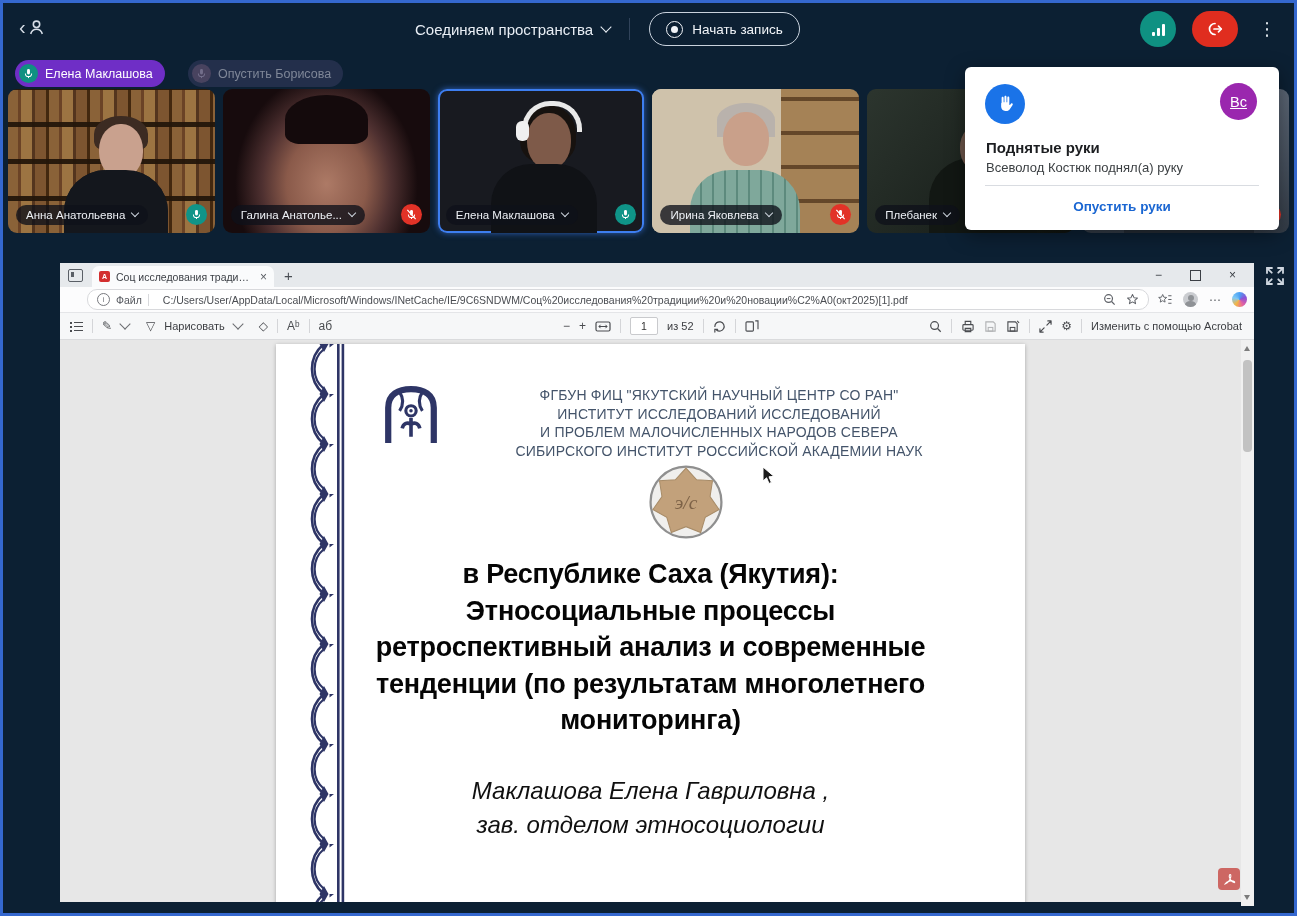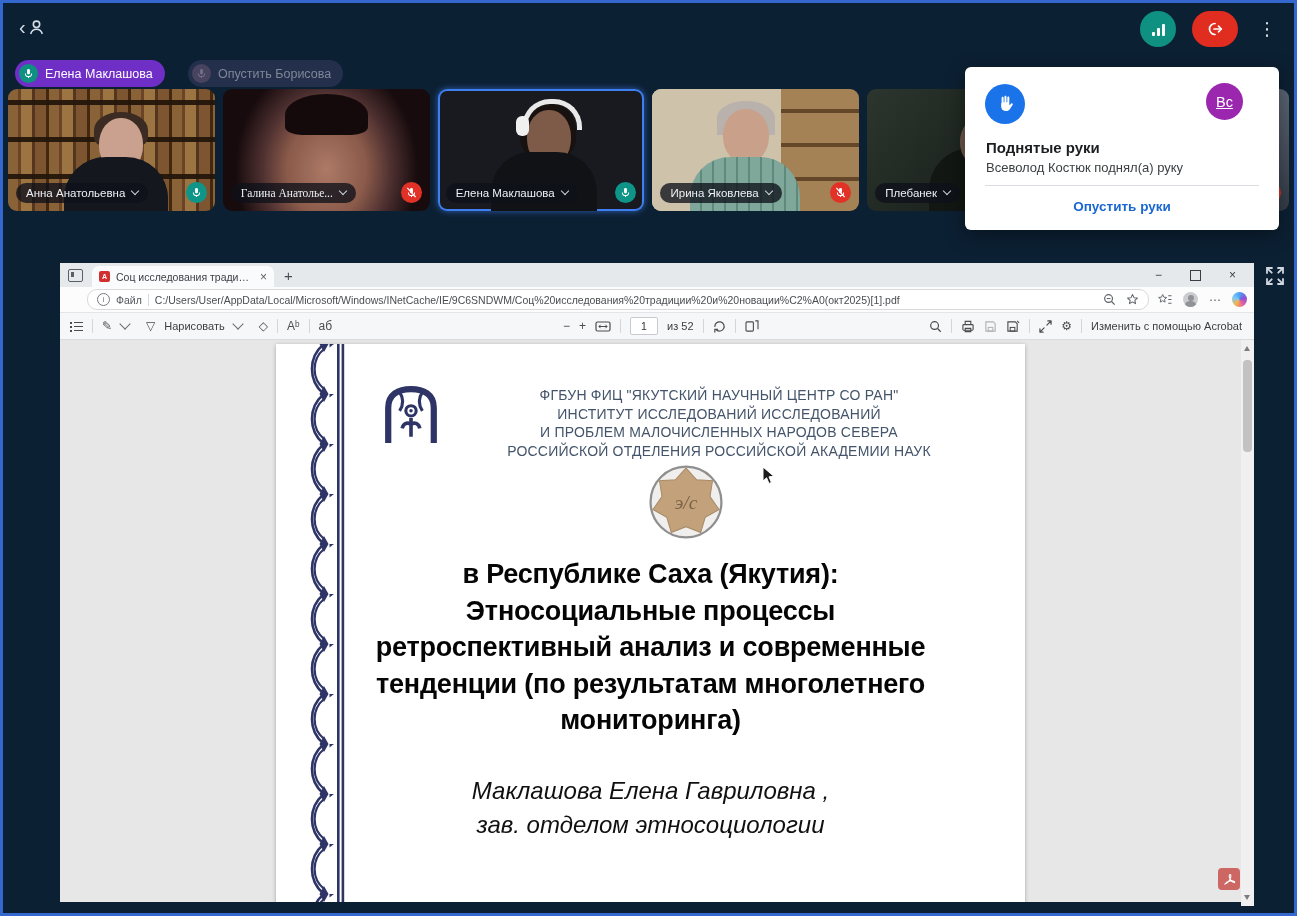--- a/index.html
+++ b/index.html
@@ -25,37 +25,37 @@
 
   
   .pill{position:absolute;top:57px;height:27px;border-radius:14px;display:flex;align-items:center;gap:7px;padding:0 12px 0 4px;font-size:12.5px;}
   .pill-mic{width:19px;height:19px;border-radius:50%;display:flex;align-items:center;justify-content:center;}
   .pill-active{left:12px;background:#6f2ec6;color:#fff;}
   .pill-active .pill-mic{background:#0f9182;}
   .pill-inactive{left:185px;background:rgba(120,100,165,.22);color:#7f8798;}
   .pill-inactive .pill-mic{background:#554a66;opacity:.75;}
 
   
-  .tiles{position:absolute;left:5px;right:5px;top:86px;height:122px;display:flex;gap:8px;}
+  .tiles{position:absolute;left:5px;right:5px;top:86px;height:144px;display:flex;gap:8px;}
   .tile{flex:1;position:relative;border-radius:9px;overflow:hidden;background:#101319;}
   .tile.speaking{box-shadow:0 0 0 2px #3d7ef0 inset, 0 0 6px rgba(61,126,240,.7);}
   .nametag{position:absolute;left:8px;bottom:8px;background:rgba(14,17,25,.78);color:#eef1f6;font-size:11.5px;padding:4px 10px;border-radius:13px;display:flex;align-items:center;gap:7px;z-index:3;white-space:nowrap;}
   .nametag .chev{width:5px;height:5px;border-width:1.4px;color:#cdd4dd;}
   .micbadge{position:absolute;right:8px;bottom:8px;width:21px;height:21px;border-radius:50%;display:flex;align-items:center;justify-content:center;z-index:3;}
   .mic-on{background:#0f9488;}
   .mic-off{background:#e23227;}
 
   
   .t0{background:
     repeating-linear-gradient(0deg, rgba(30,18,8,0) 0 32px, rgba(35,22,10,.95) 32px 37px),
     repeating-linear-gradient(90deg,#8a6238 0 10px,#6b4326 10px 13px,#9c7442 13px 24px,#54351e 24px 27px,#7d5530 27px 38px,#43280f 38px 41px);}
   .t0 .head{position:absolute;left:44%;top:24%;width:44px;height:54px;border-radius:48%;background:#c9a18e;}
   .t0 .hair{position:absolute;left:41.5%;top:19%;width:54px;height:36px;border-radius:50% 50% 30% 30%;background:#3c2b22;}
   .t0 .body{position:absolute;left:27%;top:56%;width:104px;height:92px;border-radius:42px 42px 0 0;background:#14171d;}
-  .t1{background:radial-gradient(95px 115px at 50% 66%, #ad7a66 0%, #8a5a4a 42%, #4e3030 68%, #170b0d 96%);font-family:Liberation Serif, serif;}
+  .t1{background:radial-gradient(95px 115px at 50% 66%, #ad7a66 0%, #8a5a4a 42%, #4e3030 68%, #170b0d 96%);}
   .t1 .hair{position:absolute;left:30%;top:4%;width:40%;height:34%;border-radius:50% 50% 20% 20%;background:#140a0c;}
   .t2{background:#181a20;}
   .t2 .body{position:absolute;left:26%;top:52%;width:106px;height:96px;border-radius:40px 40px 0 0;background:#101216;}
   .t2 .head{position:absolute;left:43%;top:17%;width:44px;height:56px;border-radius:48%;background:#7e5a49;}
   .t2 .hair{position:absolute;left:40%;top:11%;width:56px;height:58px;border-radius:50% 50% 38% 38%;background:#17120f;z-index:0;}
   .t2 .band{position:absolute;left:41%;top:8%;width:50px;height:26px;border:5px solid #e9e9e9;border-bottom:none;border-radius:28px 28px 0 0;}
   .t2 .cup{position:absolute;left:38%;top:22%;width:13px;height:20px;border-radius:6px;background:#f0f0f0;}
   .t3{background:
     repeating-linear-gradient(0deg, rgba(60,38,18,0) 0 30px, rgba(84,56,30,.8) 30px 34px),
     linear-gradient(90deg,#c9bba4 0 60%,#a58256 60% 100%);}
@@ -66,21 +66,21 @@
     background:repeating-linear-gradient(90deg,#7fa89b 0 10px,#5d8a7d 10px 12px),repeating-linear-gradient(0deg,rgba(40,70,60,.35) 0 10px,rgba(255,255,255,.12) 10px 12px),#7fa89b;}
   .t4{background:linear-gradient(130deg,#2c352e 0%,#1d241f 55%,#10140f 100%);}
   .t4 .body{position:absolute;left:30%;top:48%;width:108px;height:100px;border-radius:42px 42px 0 0;background:#121713;}
   .t4 .head{position:absolute;left:45%;top:24%;width:40px;height:48px;border-radius:48%;background:#6d564a;}
   .t5{background:linear-gradient(180deg,#5b6675 0%,#46505d 55%,#333c47 100%);}
   .t5 .body{position:absolute;left:20%;top:42%;width:130px;height:110px;border-radius:46px 46px 0 0;background:#262d36;}
 
   
   .popup{position:absolute;left:962px;top:64px;width:314px;height:163px;background:#fff;border-radius:6px;box-shadow:0 5px 20px rgba(0,0,0,.4);z-index:10;}
   .hand-circle{position:absolute;left:20px;top:17px;width:40px;height:40px;border-radius:50%;background:#1a73e8;display:flex;align-items:center;justify-content:center;}
-  .avatar-circle{position:absolute;right:36px;top:16px;width:37px;height:37px;border-radius:50%;background:#9a27ae;color:#fff;font-size:14.5px;display:flex;align-items:center;justify-content:center;text-decoration:underline;}
+  .avatar-circle{position:absolute;right:22px;top:16px;width:37px;height:37px;border-radius:50%;background:#9a27ae;color:#fff;font-size:14.5px;display:flex;align-items:center;justify-content:center;text-decoration:underline;}
   .popup-title{position:absolute;left:21px;top:72px;font-size:15px;font-weight:bold;color:#1c1e21;}
   .popup-msg{position:absolute;left:21px;top:93px;font-size:13px;color:#3c4043;}
   .popup-div{position:absolute;left:20px;right:20px;top:118px;height:1px;background:#d9dce1;}
   .popup-link{position:absolute;left:0;right:0;top:132px;text-align:center;font-size:13.5px;font-weight:bold;color:#1a66d2;cursor:pointer;}
 
   
   .fs-icon{position:absolute;right:8px;top:262px;width:22px;height:22px;cursor:pointer;}
   .browser{position:absolute;left:57px;top:260px;width:1194px;height:643px;background:#fff;display:flex;flex-direction:column;}
   .tabbar{height:24px;background:#e6e9ec;display:flex;align-items:center;padding:0 8px;flex:none;}
   .tablayout-icon{width:13px;height:11px;border:1.4px solid #5a5f66;border-radius:2px;margin-right:9px;position:relative;}
@@ -91,21 +91,21 @@
   .tab-close{color:#5c6066;font-size:12px;cursor:pointer;}
   .newtab{color:#4a4e54;font-size:15px;margin-left:10px;cursor:pointer;}
   .wincontrols{margin-left:auto;display:flex;align-items:center;gap:28px;padding-right:10px;color:#3b3f45;}
   .wc{font-size:12px;cursor:pointer;}
   .wc-restore{width:9px;height:9px;border:1.2px solid #3b3f45;cursor:pointer;}
   .urlbar{height:25px;background:#fcfcfd;border-bottom:1px solid #e4e5e8;display:flex;align-items:center;padding:0 9px;gap:9px;flex:none;}
   .addr{height:19px;flex:none;width:1042px;border:1px solid #d8d9dc;border-radius:10px;display:flex;align-items:center;padding:0 9px;gap:6px;font-size:10.5px;color:#55585e;background:#fff;}
   .info-i{width:11px;height:11px;border:1px solid #77797e;border-radius:50%;color:#77797e;font-size:8px;display:flex;align-items:center;justify-content:center;flex:none;font-style:normal;}
   .addr-scheme{color:#55585e;flex:none;}
   .addr-sep{width:1px;height:12px;background:#d8d9dc;flex:none;}
-  .addr-url{white-space:nowrap;overflow:hidden;text-overflow:ellipsis;color:#4a4d52;flex:1;}
+  .addr-url{white-space:nowrap;overflow:hidden;text-overflow:ellipsis;color:#4a4d52;flex:1;margin-left:8px;}
   .addr-icons{display:flex;gap:10px;flex:none;}
   .urlbar-right{display:flex;align-items:center;gap:11px;margin-left:auto;}
   .avatar-ic{width:15px;height:15px;border-radius:50%;background:#caccd0;position:relative;overflow:hidden;}
   .avatar-ic i{position:absolute;left:4.5px;top:2.5px;width:6px;height:6px;border-radius:50%;background:#8f9296;}
   .avatar-ic b{position:absolute;left:2px;top:9px;width:11px;height:7px;border-radius:50% 50% 0 0;background:#8f9296;}
   .copilot{width:15px;height:15px;border-radius:50%;background:conic-gradient(#4ba0f4,#8c52d6,#e361a4,#f5b643,#7fc9f5,#4ba0f4);}
   .pdfbar{height:26px;background:#f6f7f8;border-bottom:1px solid #dadbdd;position:relative;flex:none;font-size:11px;color:#3c3e42;}
   .pdfgroup{position:absolute;top:0;height:26px;display:flex;align-items:center;gap:9px;}
   .pdf-sep{width:1px;height:14px;background:#d4d5d8;}
   .pdfic{font-size:12px;color:#4a4c50;cursor:pointer;line-height:1;}
@@ -136,20 +136,31 @@
 <div id="screen">
 
   <div class="topbar">
     <div class="back-group">
       <span class="back-chev">‹</span>
       <svg width="17" height="17" viewBox="0 0 16 16">
         <circle cx="8" cy="5" r="3" fill="none" stroke="#d7dee8" stroke-width="1.5"></circle>
         <path d="M2.5 14c1-3 3-4.3 5.5-4.3s4.5 1.3 5.5 4.3" fill="none" stroke="#d7dee8" stroke-width="1.5"></path>
       </svg>
     </div>
+    <div class="title-group">
+      <span>Соединяем пространства</span>
+      <span class="chev"></span>
+      <span class="vsep"></span>
+      <button class="rec-btn">
+        <span class="rec-dot">
+            <i></i>
+          </span>
+        <span>Начать запись</span>
+      </button>
+    </div>
     <div class="top-right">
       <div class="sig-btn">
         <i style="height:4px"></i>
         <i style="height:8px"></i>
         <i style="height:12px"></i>
       </div>
       <div class="exit-btn">
         <svg width="18" height="16" viewBox="0 0 18 16">
           <path d="M9 2.5a5.5 5.5 0 1 0 0 11" fill="none" stroke="#fff" stroke-width="1.7" stroke-linecap="round"></path>
           <line x1="8" y1="8" x2="15" y2="8" stroke="#fff" stroke-width="1.7" stroke-linecap="round"></line>
@@ -459,21 +470,21 @@
           <path d="M17 7 C21 13 21 19 17 25 M39 7 C35 13 35 19 39 25" fill="none" stroke="#2e3566" stroke-width="3"></path>
           <circle cx="28" cy="25" r="5" fill="none" stroke="#2e3566" stroke-width="3"></circle>
           <circle cx="28" cy="25" r="1.7" fill="#2e3566"></circle>
           <path d="M28 32 V50 M28 38 C24 35.5 20.5 37.5 19.5 42 M28 38 C32 35.5 35.5 37.5 36.5 42" fill="none" stroke="#2e3566" stroke-width="3.5"></path>
         </svg>
 
         <div class="slide-header">
           <div>ФГБУН ФИЦ "ЯКУТСКИЙ НАУЧНЫЙ ЦЕНТР СО РАН"</div>
           <div>ИНСТИТУТ ИССЛЕДОВАНИЙ ИССЛЕДОВАНИЙ</div>
           <div>И ПРОБЛЕМ МАЛОЧИСЛЕННЫХ НАРОДОВ СЕВЕРА</div>
-          <div>РОССИЙСКОЙ ОТДЕЛЕНИЯ РОССИЙСКОЙ АКАДЕМИИ НАУК</div>
+          <div>СИБИРСКОГО ИНСТИТУТ РОССИЙСКОЙ АКАДЕМИИ НАУК</div>
         </div>
 
         <svg style="position:absolute;left:372px;top:120px;" width="76" height="76" viewBox="0 0 74 74">
           <circle cx="37" cy="37" r="34.5" fill="#f0efed" stroke="#8f8f8f" stroke-width="2.2"></circle>
           <polygon points="37,4 47.4,15.4 62.8,16.4 60.4,31.7 69.2,44.3 55.7,52 51.3,66.7 37,61 22.7,66.7 18.3,52 4.8,44.3 13.6,31.7 11.2,16.4 26.6,15.4" fill="#c2a17b" stroke="#a88c68" stroke-width="1"></polygon>
           <text x="37" y="44" text-anchor="middle" font-size="19" font-style="italic" fill="#7d6247" font-family="Liberation Serif, serif">э/с</text>
         </svg>
 
         <svg class="cursor" width="14" height="19" viewBox="0 0 14 19">
           <path d="M1 1 L1 15 L4.6 11.8 L7 17.5 L9.4 16.4 L7 10.8 L12 10.4 Z" fill="#1b1b1b" stroke="#fff" stroke-width="1"></path>

